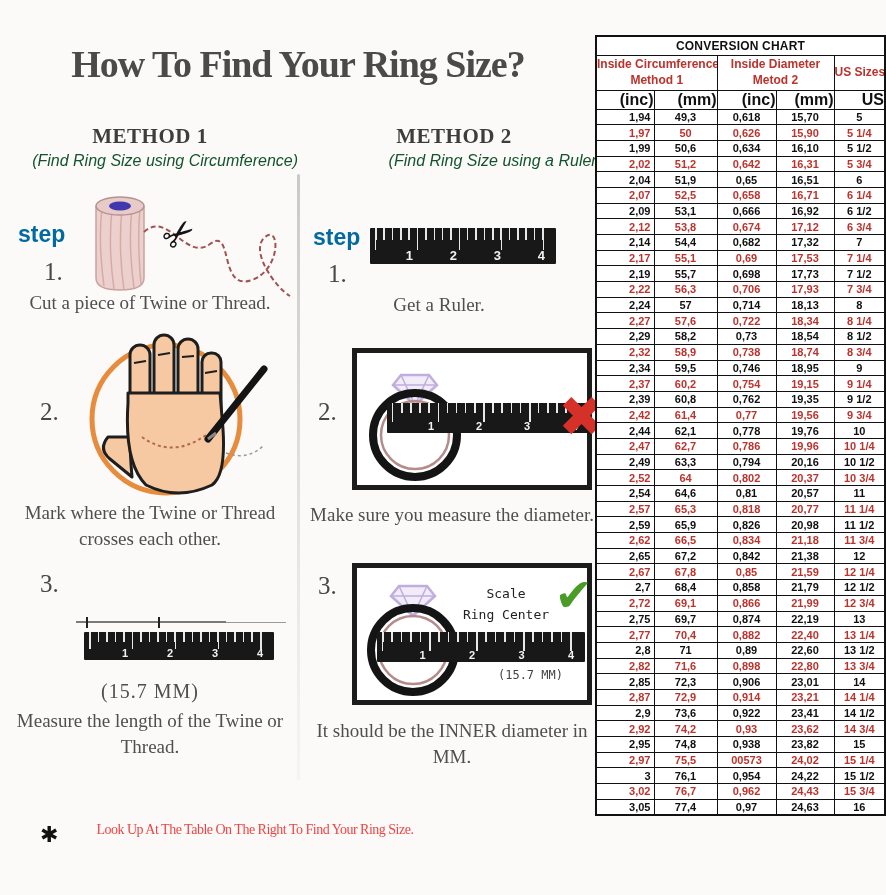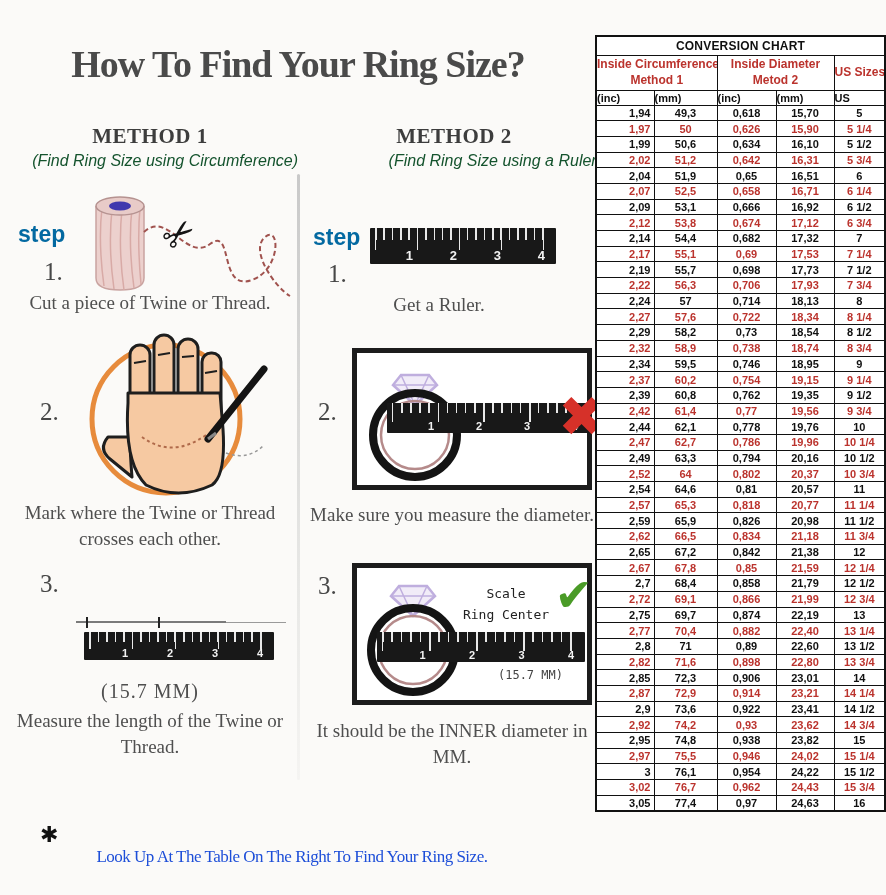--- a/index.html
+++ b/index.html
@@ -56,31 +56,31 @@
   .thread-line { position:absolute; left:76px; top:621px; width:150px; border-top:2px solid #7a7a7a; }
   .thread-line .tick { position:absolute; top:-6px; width:2px; height:11px; background:#222; }
   .thread-line2 { position:absolute; left:226px; top:622px; width:60px; border-top:1.5px solid #9a9a9a; }
 
   .m1-note { position:absolute; left:2px; top:680px; width:296px; text-align:center;
     font-size:20px; color:#4f4f4f; letter-spacing:1px; }
 
   
   .footer { position:absolute; left:40px; top:822px; width:560px; display:flex; align-items:flex-start; }
   .footer .marker { font-family:"DejaVu Sans", sans-serif; font-size:22px; color:#111; margin-right:38px; }
-  .footer .foot-text { font-size:17px; color:#1d4ed8; letter-spacing:-0.5px;margin-top:25px; }
+  .footer .foot-text { font-size:14px; color:#ef4444; letter-spacing:-0.5px; }
 
   
   .chart-wrap { position:absolute; left:595px; top:35px; width:290px; }
   table.conv { width:100%; border-collapse:collapse; table-layout:fixed;
     font-family:"Liberation Sans", sans-serif; font-weight:bold; background:#fff;
     border:2.5px solid #111;padding-left:36px; }
   table.conv th, table.conv td { border:1.5px solid #111; overflow:hidden; white-space:nowrap; }
   .conv-title th { font-size:12px; color:#101010; height:19px; text-align:center; letter-spacing:0.2px; }
   .conv-group th { font-size:12px; color:#bb332d; height:35px; text-align:center; line-height:1.3; }
-  .conv-units td { font-size:11px; color:#101010; height:15px; text-align:left; }
+  .conv-units td { font-size:16px; color:#101010; height:15px; text-align:right; }
   tbody.conv-body td { font-size:11px; height:15.7px; color:#101010; text-align:center; padding:0 2px; }
   tbody.conv-body td:first-child { text-align:right; padding-right:3px; }
   tbody.conv-body tr:nth-child(even) td { color:#bb332d; }
 </style>
 </head>
 <body>
 
 <div id="stage">
 
   <div class="main-title">How To Find Your Ring Size?</div>
@@ -538,21 +538,21 @@
           <tr>
             <td>2,95</td>
             <td>74,8</td>
             <td>0,938</td>
             <td>23,82</td>
             <td>15</td>
           </tr>
           <tr>
             <td>2,97</td>
             <td>75,5</td>
-            <td>0,946</td>
+            <td>00573</td>
             <td>24,02</td>
             <td>15 1/4</td>
           </tr>
           <tr>
             <td>3</td>
             <td>76,1</td>
             <td>0,954</td>
             <td>24,22</td>
             <td>15 1/2</td>
           </tr>

